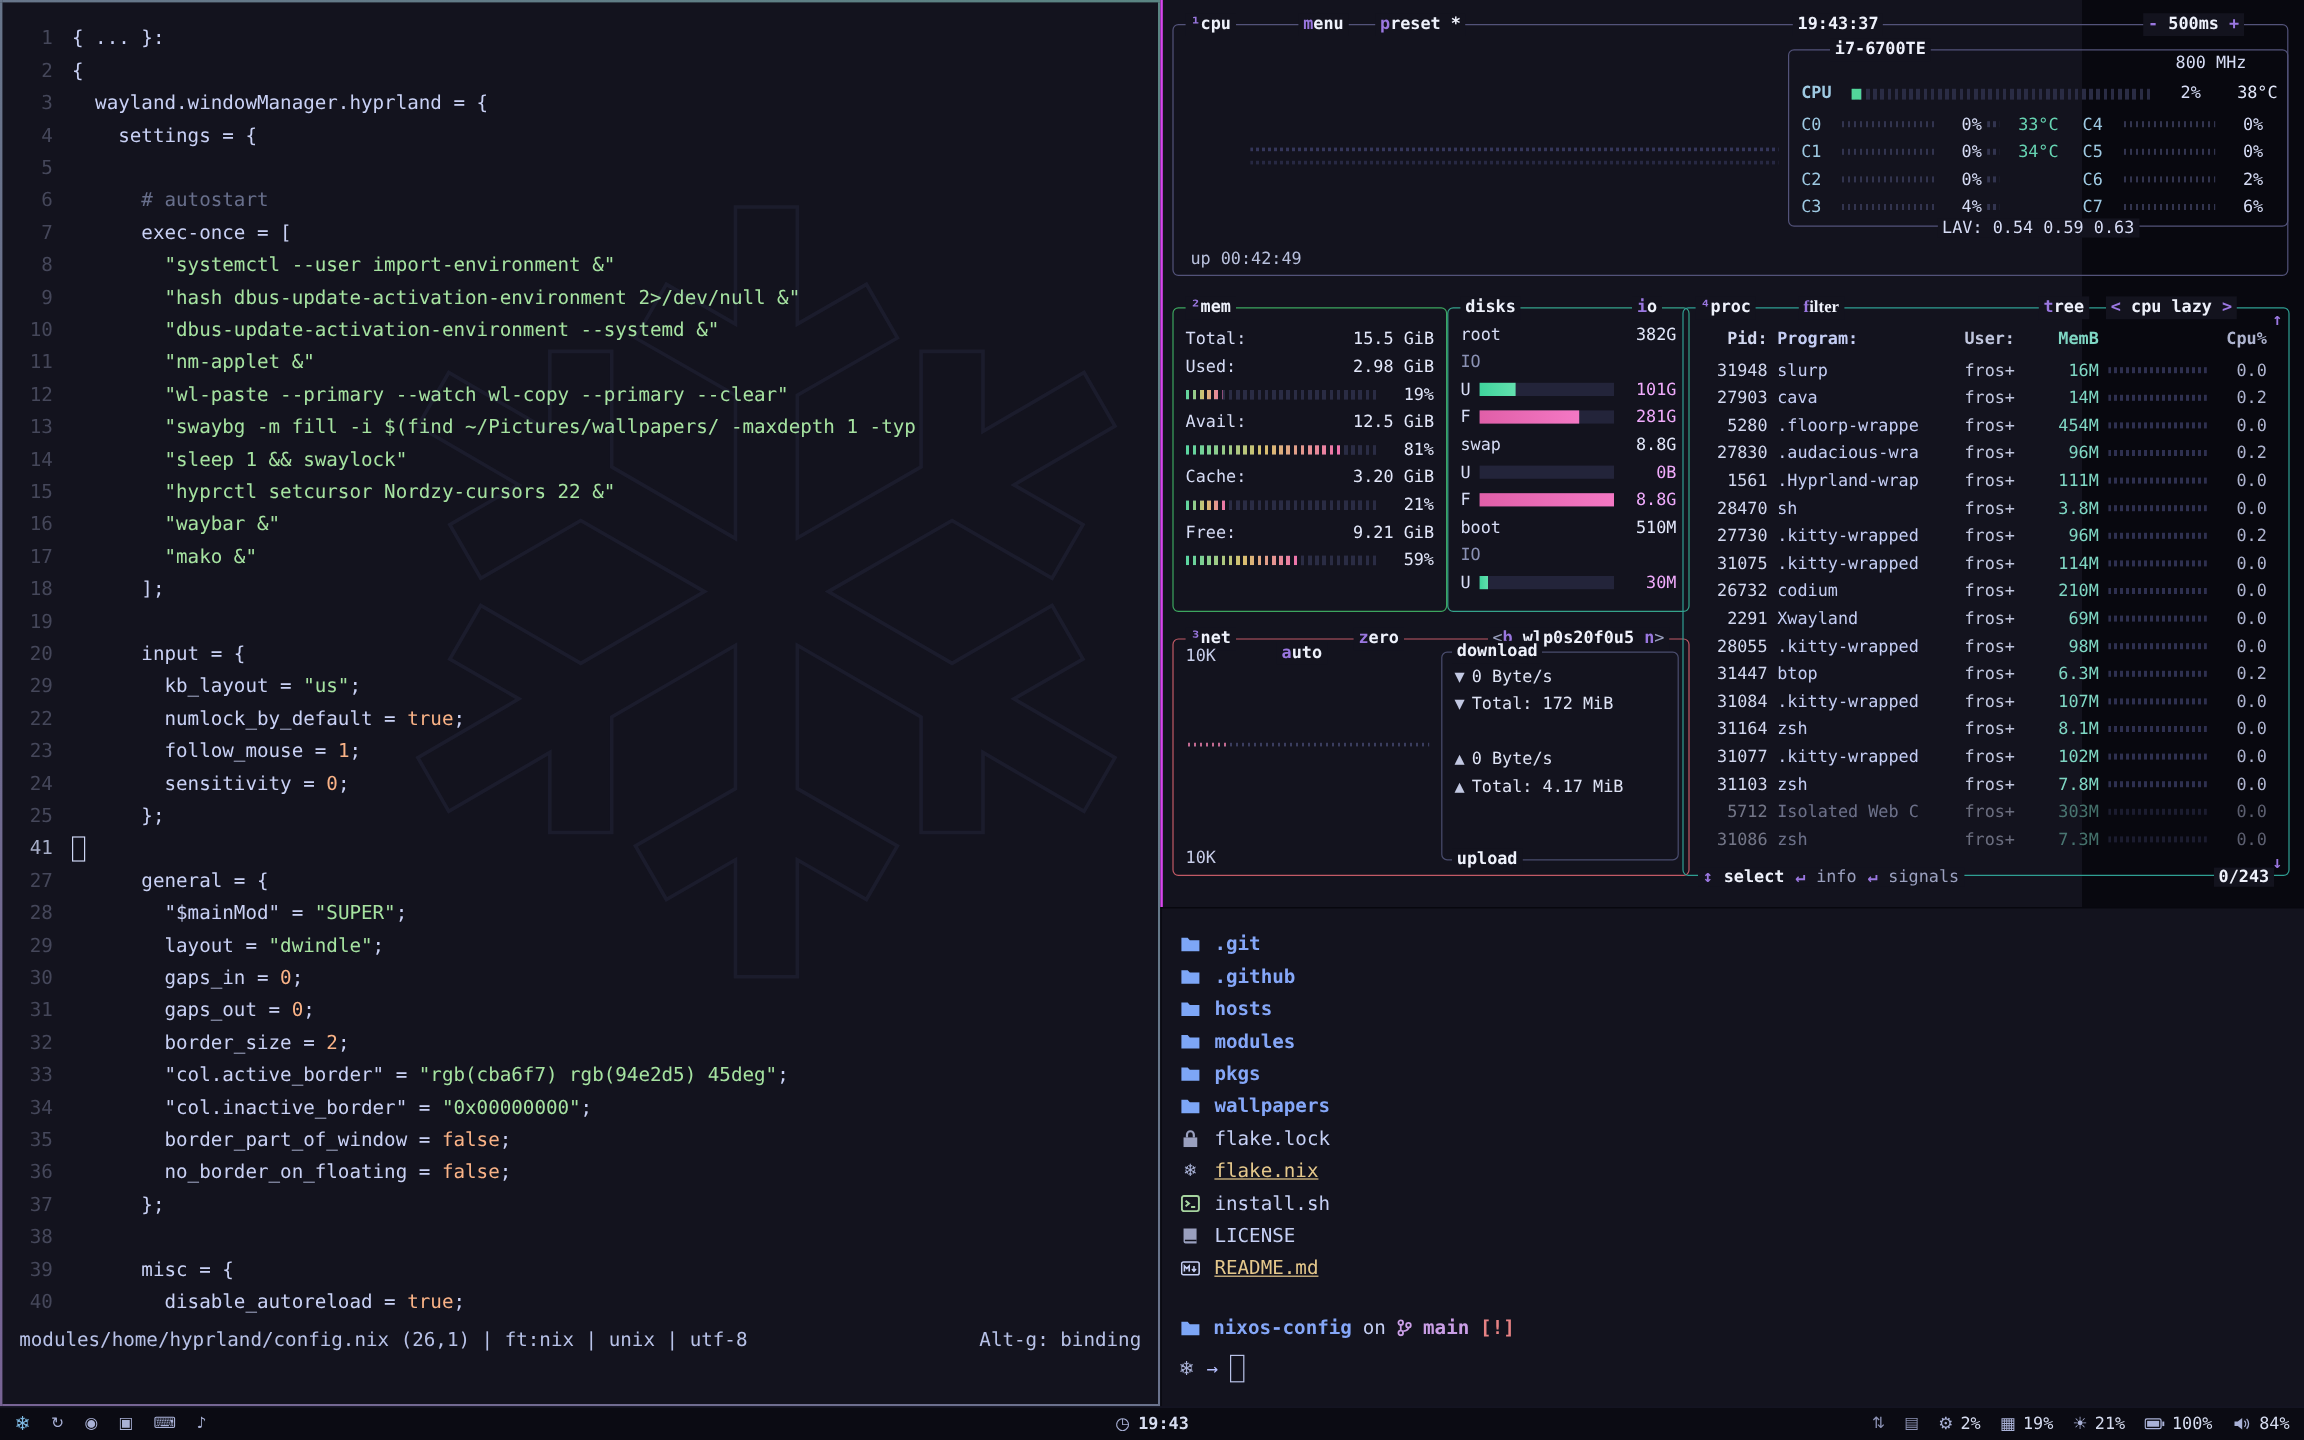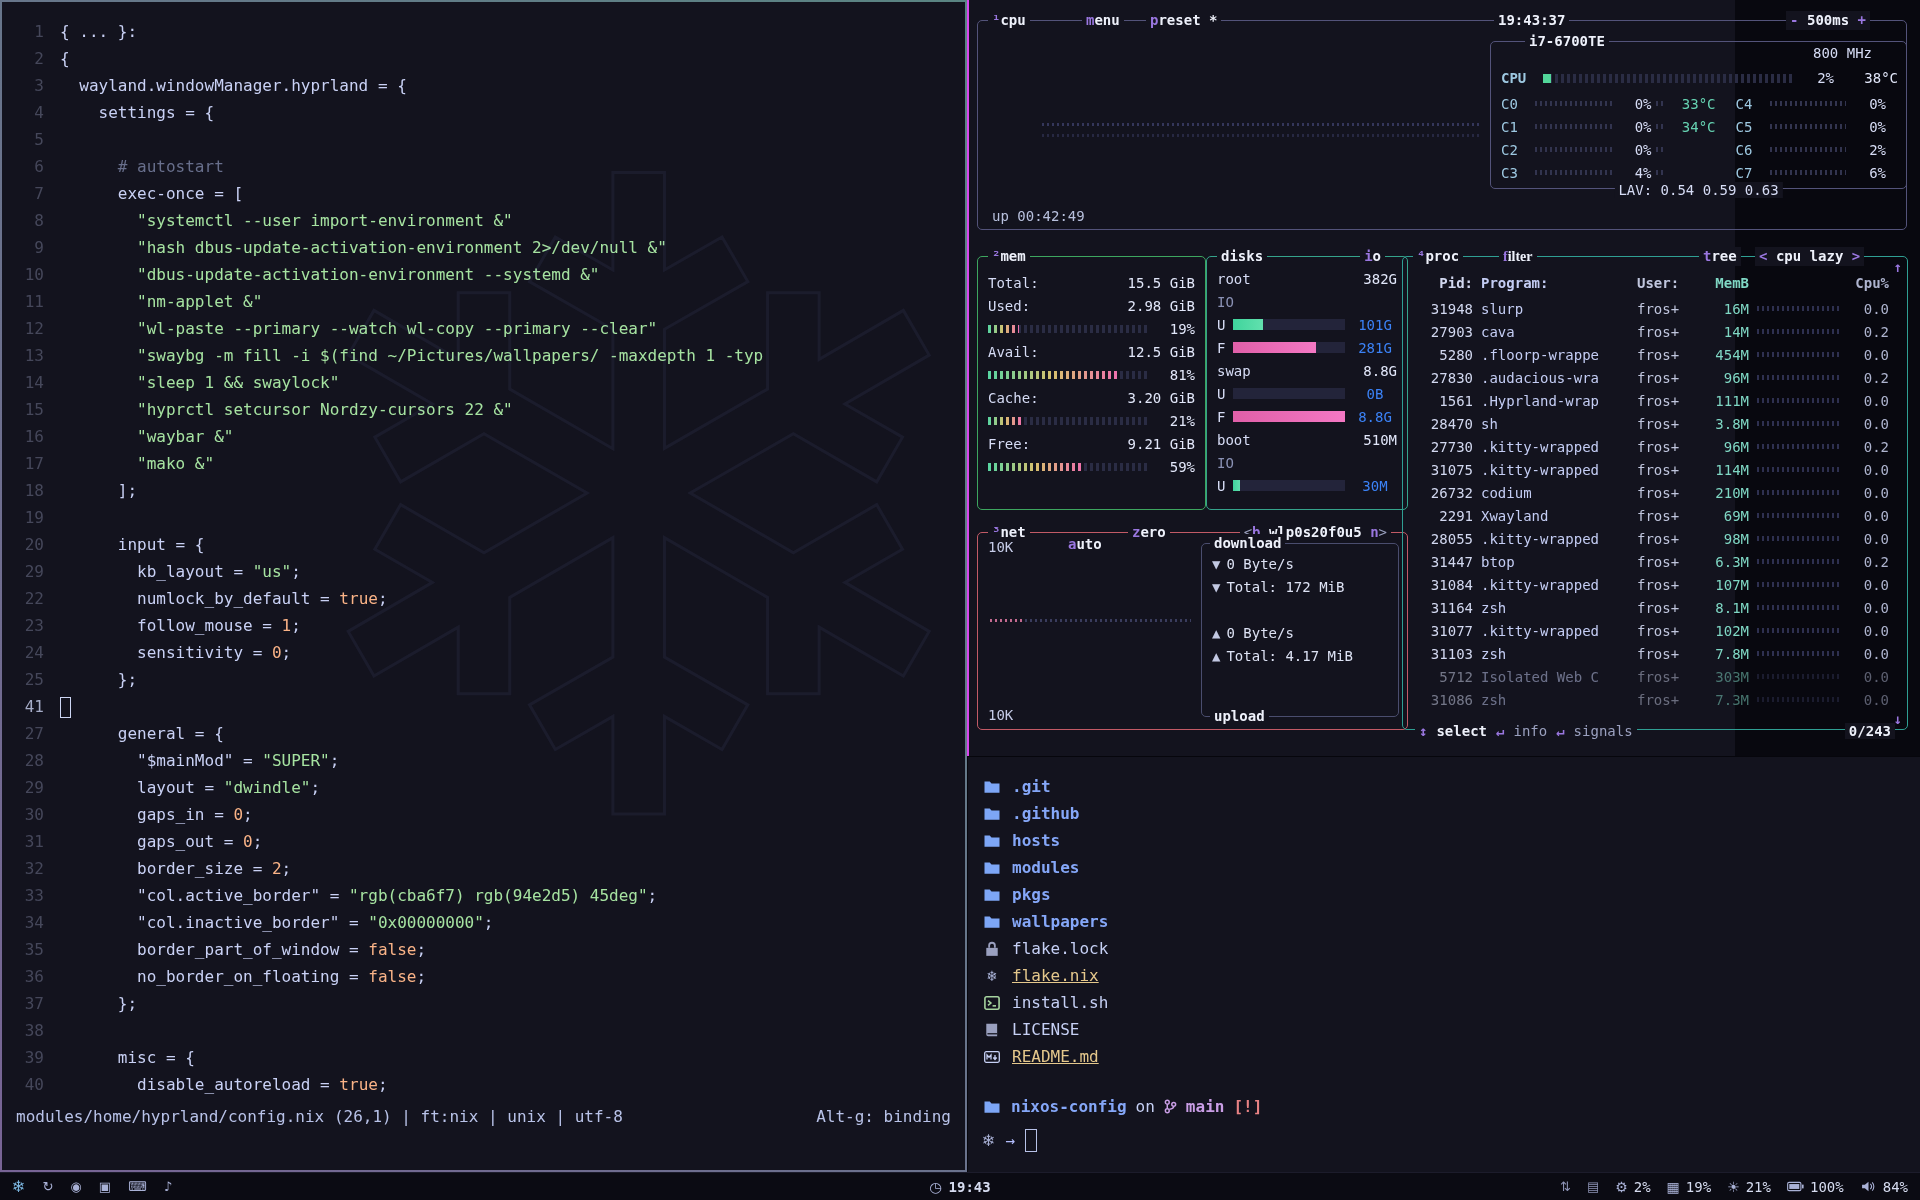--- a/index.html
+++ b/index.html
@@ -85,21 +85,21 @@
   
   #diskrows{position:absolute;top:10px;left:10px;right:10px;}
   .drow{height:23px;display:flex;align-items:center;}
   .dname{color:#d6dcf5;} .dname.dim{color:#8a91b4;}
   .dsize{margin-left:auto;color:#e2e7fa;}
   .dk{width:16px;color:#d6dcf5;}
   .dbar{flex:1;height:11px;background:#23243a;position:relative;margin-right:8px;}
   .dbar i{position:absolute;left:0;top:0;bottom:0;}
   .dbar i.used{background:linear-gradient(90deg,#3fd49c,#62e0ae);}
   .dbar i.free{background:linear-gradient(90deg,#e05fa8,#f478c4);}
-  .dval{width:44px;text-align:center;color:#3b82f6;}
+  .dval{width:44px;text-align:right;color:#f0abfc;}
   
   .t-net{left:10px;} .t-auto{left:86px;margin-top:12px;} .t-zero{left:150px;} .t-iface{right:16px;}
   .nscale{position:absolute;left:10px;color:#c6cce8;}
   .nscale.top{top:6px;} .nscale.bottom{bottom:6px;}
   .net-graph{position:absolute;left:12px;right:216px;top:86px;height:6px;}
   .net-graph::before{content:"";position:absolute;left:0;right:0;top:0;height:3px;
     background:repeating-linear-gradient(90deg,#3a3d5e 0 2px,transparent 2px 5px);}
   .net-graph::after{content:"";position:absolute;left:0;top:0;width:34px;height:3px;
     background:repeating-linear-gradient(90deg,#c36a90 0 2px,transparent 2px 5px);}
   .net-sub{position:absolute;right:8px;top:10px;bottom:12px;width:196px;

